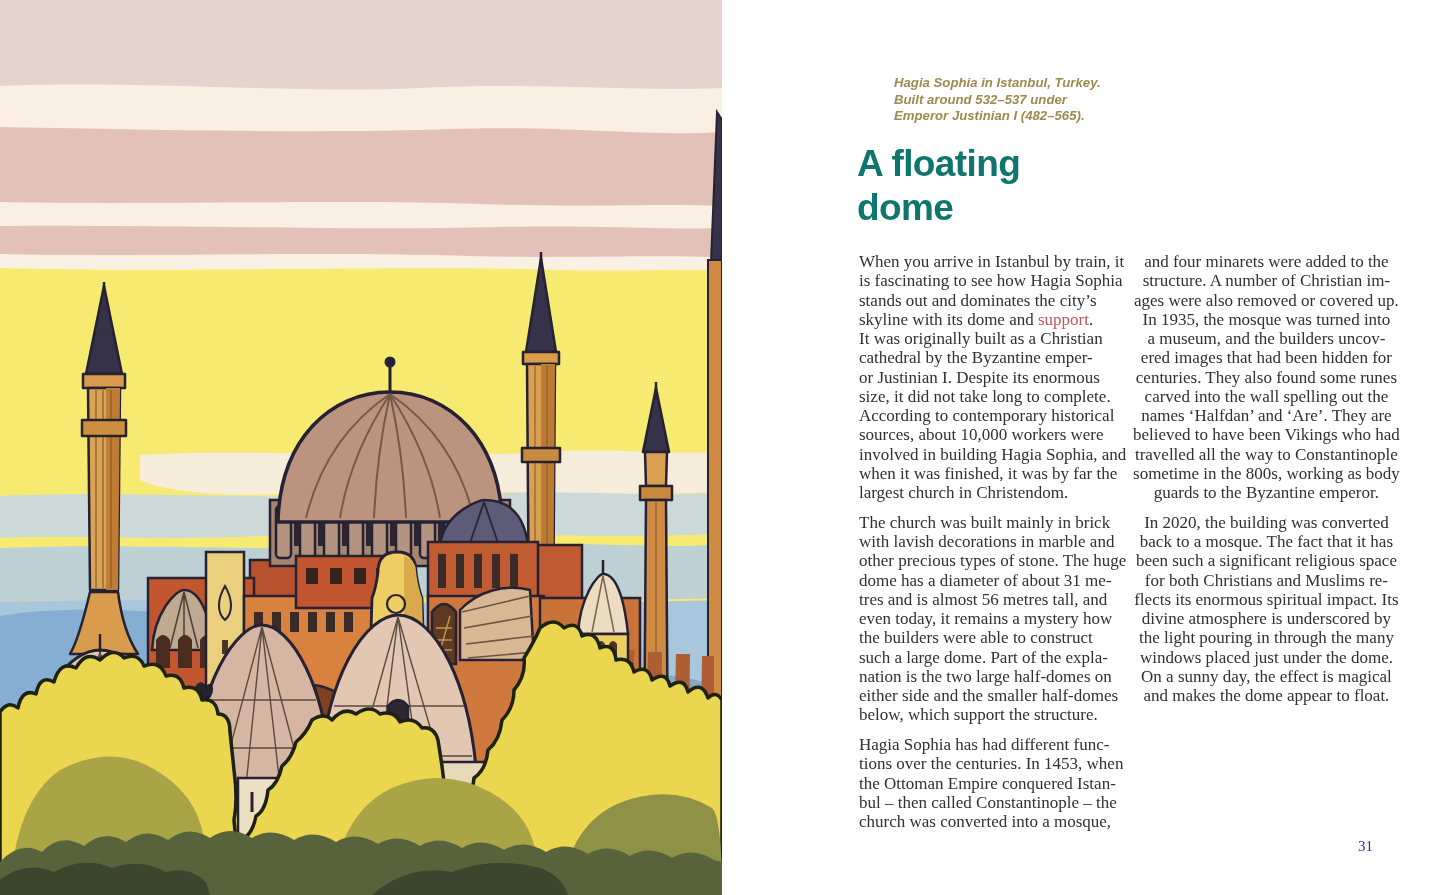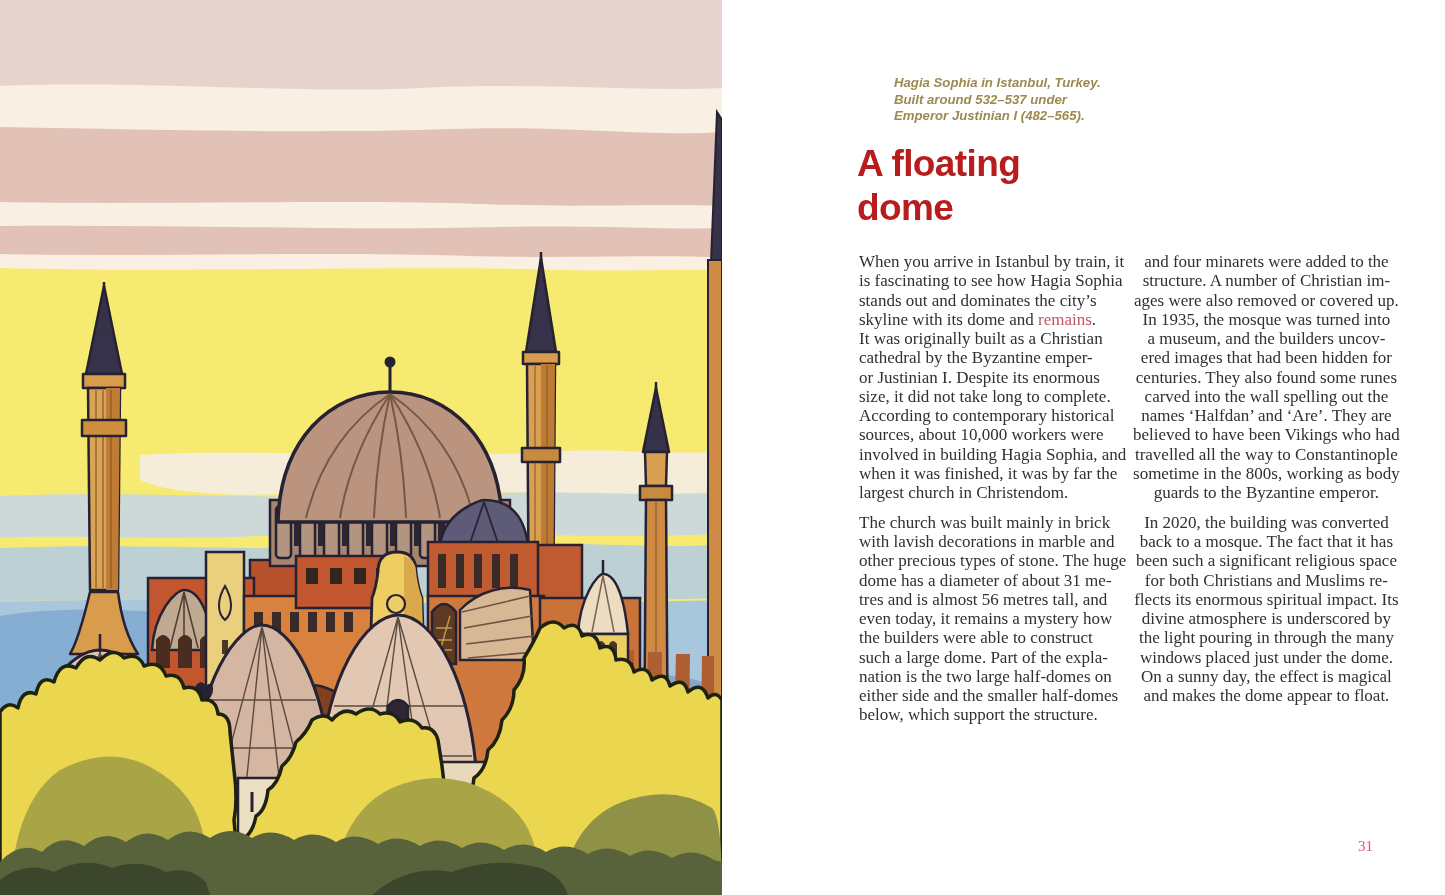--- a/index.html
+++ b/index.html
@@ -6,27 +6,27 @@
   .spread{position:relative;width:1445px;height:895px;background:#ffffff;overflow:hidden;
           font-family:"Liberation Serif",serif;}
   .illustration{position:absolute;left:0;top:0;width:722px;height:895px;}
   .illustration svg{display:block;width:722px;height:895px;}
   .page-right{position:absolute;left:722px;top:0;width:723px;height:895px;background:#ffffff;}
   .caption{position:absolute;left:172px;top:75px;width:230px;
            font-family:"Liberation Sans",sans-serif;font-weight:bold;font-style:italic;
            font-size:13.2px;line-height:16.6px;color:#9c8a50;white-space:pre;}
   .heading{position:absolute;left:135px;top:142px;margin:0;
            font-family:"Liberation Sans",sans-serif;font-weight:bold;
-           font-size:37px;line-height:44px;letter-spacing:-0.6px;color:#b91c1c;white-space:pre;}
+           font-size:37px;line-height:44px;letter-spacing:-0.6px;color:#0f766e;white-space:pre;}
   .col{position:absolute;top:252px;}
   .col1{left:137px;}
   .col2{left:411px;text-align:center;}
   .col p{margin:0 0 10.5px 0;font-size:17px;line-height:19.25px;color:#30302f;white-space:pre;}
   .term-link{color:#bf5660;text-decoration:none;cursor:pointer;}
-  .page-number{position:absolute;left:636px;top:838px;font-size:15px;color:#ec4899;}
+  .page-number{position:absolute;left:636px;top:838px;font-size:15px;color:#4c1d95;}
 </style>
 </head>
 <body>
 
 <div class="spread">
 
   <div class="illustration">
     <svg viewBox="0 0 722 895" preserveAspectRatio="none">
 
       <g>
@@ -283,41 +283,46 @@
 Built around 532–537 under
 Emperor Justinian I (482–565).</div>
 
     <h1 class="heading">A floating
 dome</h1>
 
     <div class="col col1">
       <p><span>When you arrive in Istanbul by train, it
 is fascinating to see how Hagia Sophia
 stands out and dominates the city’s
-skyline with its dome and </span><a class="term-link">remains</a><span>.
+skyline with its dome and </span><a class="term-link">support</a><span>.
 It was originally built as a Christian
 cathedral by the Byzantine emper-
 or Justinian I. Despite its enormous
 size, it did not take long to complete.
 According to contemporary historical
 sources, about 10,000 workers were
 involved in building Hagia Sophia, and
 when it was finished, it was by far the
 largest church in Christendom.</span></p>
       <p>The church was built mainly in brick
 with lavish decorations in marble and
 other precious types of stone. The huge
 dome has a diameter of about 31 me-
 tres and is almost 56 metres tall, and
 even today, it remains a mystery how
 the builders were able to construct
 such a large dome. Part of the expla-
 nation is the two large half-domes on
 either side and the smaller half-domes
 below, which support the structure.</p>
+      <p>Hagia Sophia has had different func-
+tions over the centuries. In 1453, when
+the Ottoman Empire conquered Istan-
+bul – then called Constantinople – the
+church was converted into a mosque,</p>
     </div>
 
     <div class="col col2">
       <p>and four minarets were added to the
 structure. A number of Christian im-
 ages were also removed or covered up.
 In 1935, the mosque was turned into
 a museum, and the builders uncov-
 ered images that had been hidden for
 centuries. They also found some runes

